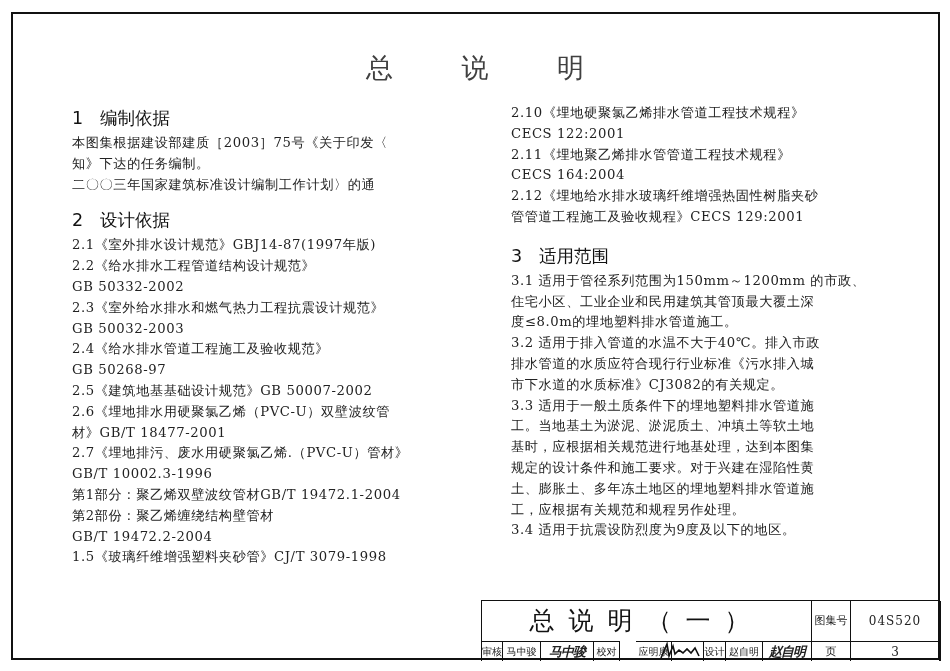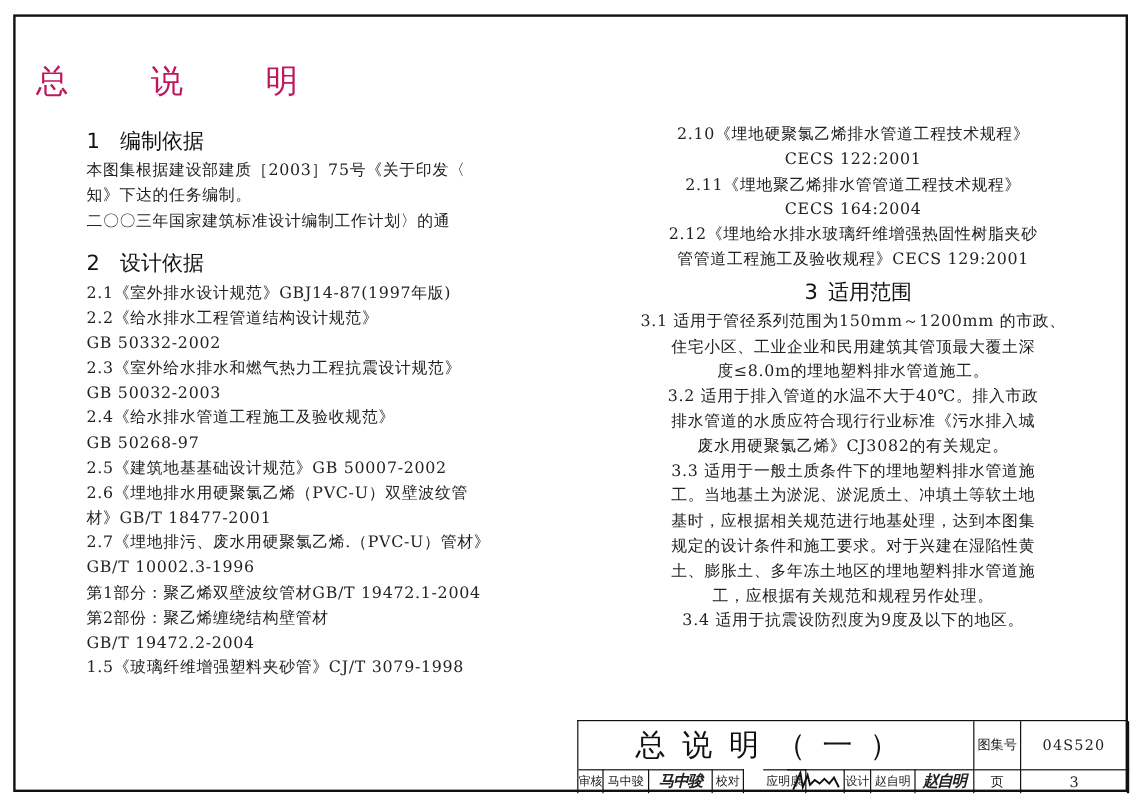--- a/index.html
+++ b/index.html
@@ -6,28 +6,28 @@
   body {
     width: 950px; height: 671px; position: relative; overflow: hidden;
     font-family: "DejaVu Serif", "Liberation Serif", serif;
     color: #1a1a1a;
   }
   .frame {
     position: absolute; left: 11px; top: 12px; width: 929px; height: 648px;
     border: 2px solid #111; box-sizing: border-box;
   }
   .page-title {
-    position: absolute; left: 0; width: 950px; top: 50px; text-align: left;
+    position: absolute; left: 0; width: 950px; top: 50px; text-align: center;
     font-family: "DejaVu Sans", "Liberation Sans", sans-serif;
     font-size: 27px; letter-spacing: 30px; padding-left: 30px; box-sizing: border-box;
-    color: #be185d;
+    color: #404040;
   }
   .col { position: absolute; }
   .col-left { left: 72px; top: 103px; width: 400px; }
-  .col-right { left: 511px; top: 103px; width: 400px; text-align: center; }
+  .col-right { left: 511px; top: 103px; width: 400px; }
   .h {
     font-family: "DejaVu Sans", "Liberation Sans", sans-serif;
     font-size: 17.5px; color: #111; height: 26px; line-height: 26px; margin: 2px 0 2px 0;
   }
   .h .num { display: inline-block; width: 28px; }
   .p {
     font-size: 13.2px; line-height: 20.8px; white-space: nowrap; color: #222;
     letter-spacing: 0.6px;
   }
   .title-block {
@@ -89,29 +89,29 @@
 </div>
 
 <div class="col col-right">
   <div class="p">2.10《埋地硬聚氯乙烯排水管道工程技术规程》</div>
   <div class="p">CECS 122:2001</div>
   <div class="p">2.11《埋地聚乙烯排水管管道工程技术规程》</div>
   <div class="p">CECS 164:2004</div>
   <div class="p">2.12《埋地给水排水玻璃纤维增强热固性树脂夹砂</div>
   <div class="p">管管道工程施工及验收规程》CECS 129:2001</div>
 
-  <div class="h" style="margin-top:3px">
+  <div class="h" style="margin-top:15px">
     <span class="num">3</span><span>适用范围</span>
   </div>
   <div class="p">3.1  适用于管径系列范围为150mm～1200mm 的市政、</div>
   <div class="p">住宅小区、工业企业和民用建筑其管顶最大覆土深</div>
   <div class="p">度≤8.0m的埋地塑料排水管道施工。</div>
   <div class="p">3.2  适用于排入管道的水温不大于40℃。排入市政</div>
   <div class="p">排水管道的水质应符合现行行业标准《污水排入城</div>
-  <div class="p">废水用硬聚氯乙烯》CJ3082的有关规定。</div>
+  <div class="p">市下水道的水质标准》CJ3082的有关规定。</div>
   <div class="p">3.3  适用于一般土质条件下的埋地塑料排水管道施</div>
   <div class="p">工。当地基土为淤泥、淤泥质土、冲填土等软土地</div>
   <div class="p">基时，应根据相关规范进行地基处理，达到本图集</div>
   <div class="p">规定的设计条件和施工要求。对于兴建在湿陷性黄</div>
   <div class="p">土、膨胀土、多年冻土地区的埋地塑料排水管道施</div>
   <div class="p">工，应根据有关规范和规程另作处理。</div>
   <div class="p">3.4 适用于抗震设防烈度为9度及以下的地区。</div>
 </div>
 
 <div class="title-block">

